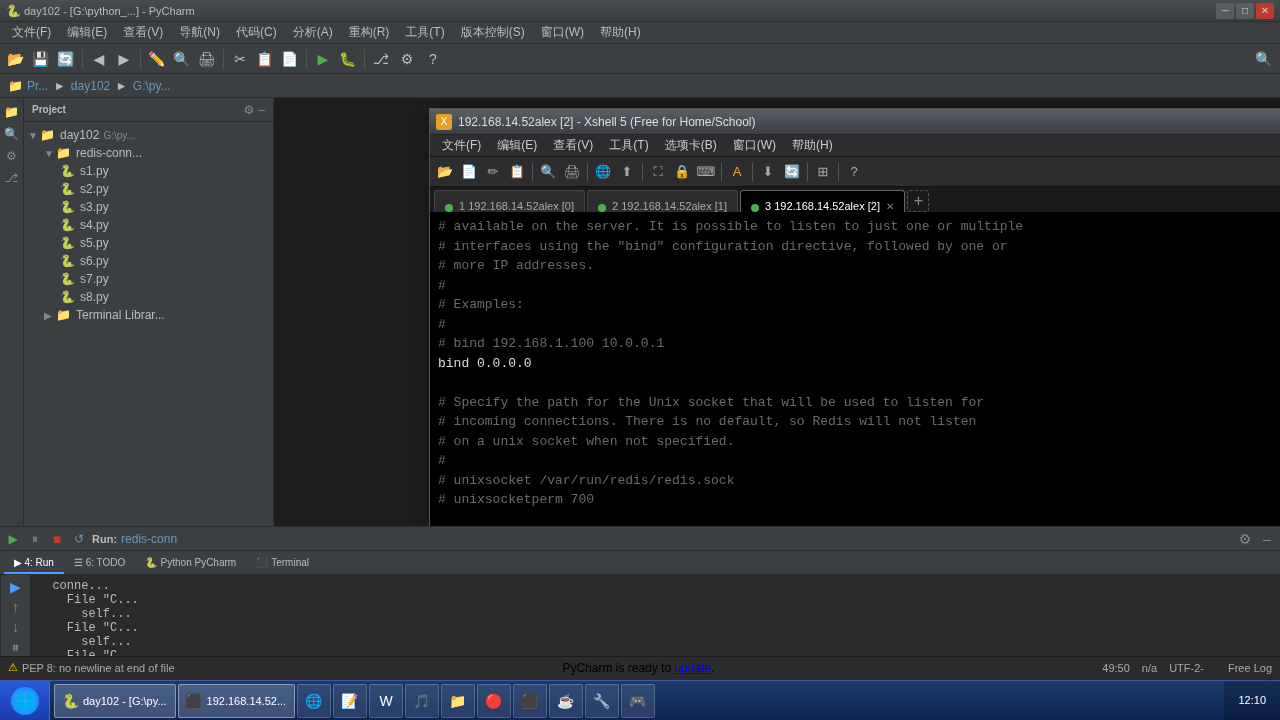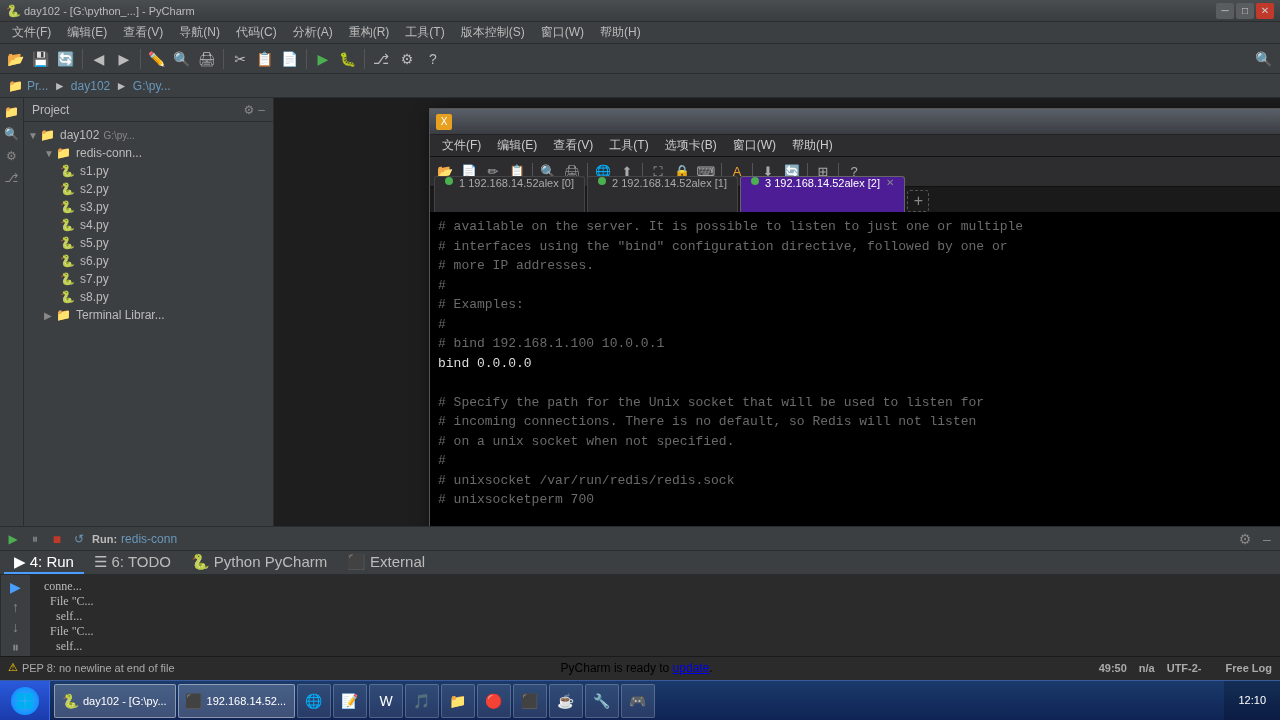--- a/index.html
+++ b/index.html
@@ -248,22 +248,22 @@
       height: 24px;
       background: #3c3f41;
       display: flex;
       align-items: center;
       justify-content: space-between;
       padding: 0 8px;
       border-bottom: 1px solid #2a2d30;
     }
     .sidebar-title {
       color: #bbb;
-      font-size: 12px;
-      font-weight: normal;
+      font-size: 10px;
+      font-weight: bold;
     }
     .sidebar-icons {
       display: flex;
       gap: 4px;
       color: #888;
       font-size: 12px;
     }
     .sidebar-content {
       flex: 1;
       overflow-y: auto;
@@ -398,36 +398,36 @@
     .xshell-tabs {
       height: 26px;
       background: #1a1a1a;
       display: flex;
       align-items: flex-end;
       padding: 0 4px;
       flex-shrink: 0;
       border-bottom: 1px solid #000;
     }
     .xshell-tab {
-      height: 36px;
+      height: 22px;
       padding: 0 10px;
       background: #2d2d30;
       color: #aaa;
       font-size: 11px;
       display: flex;
-      align-items: flex-start;
+      align-items: flex-end;
       gap: 6px;
       cursor: pointer;
       border: 1px solid #444;
       border-bottom: none;
       border-radius: 3px 3px 0 0;
       margin-right: 2px;
     }
     .xshell-tab.active {
-      background: #4c1d95;
+      background: #000000;
       color: #fff;
       border-color: #666;
     }
     .xshell-tab .tab-dot {
       width: 8px;
       height: 8px;
       border-radius: 50%;
       background: #4caf50;
     }
     .xshell-tab .tab-close {
@@ -478,40 +478,40 @@
       display: flex;
       align-items: flex-end;
       padding: 0 4px;
       border-bottom: 1px solid #2a2d30;
       flex-shrink: 0;
     }
     .bottom-tab {
       height: 22px;
       padding: 0 10px;
       color: #bbb;
-      font-size: 15px;
+      font-size: 10px;
       display: flex;
       align-items: center;
       cursor: pointer;
       border-bottom: 2px solid transparent;
     }
     .bottom-tab.active {
       border-bottom-color: #4a9eff;
       color: #fff;
     }
     .bottom-content {
       flex: 1;
       display: flex;
       overflow: hidden;
     }
     .run-output {
       flex: 1;
       background: #2b2b2b;
       padding: 4px 8px;
-      font-family: Liberation Serif, serif;
+      font-family: Liberation Mono, monospace;
       font-size: 12px;
       color: #bbb;
       overflow-y: auto;
     }
     .run-sidebar {
       width: 30px;
       background: #3c3f41;
       display: flex;
       flex-direction: column;
       align-items: center;
@@ -586,21 +586,20 @@
       display: flex;
       align-items: center;
       gap: 4px;
     }
     .status-right {
       display: flex;
       align-items: center;
       gap: 12px;
       color: #aaa;
       font-size: 11px;
-      font-weight: bold;
     }
 
     
     .run-header {
       height: 24px;
       display: flex;
       align-items: center;
       gap: 4px;
       padding: 0 4px;
       background: #3c3f41;
@@ -796,20 +795,21 @@
       </div>
     </div>
 
     <div class="editor-area" style="position:relative;">
 
       <div class="xshell-window">
 
         <div class="xshell-titlebar">
           <div class="xshell-title">
             <div class="xshell-icon">X</div>
+            <span>192.168.14.52alex [2] - Xshell 5 (Free for Home/School)</span>
           </div>
 
         </div>
 
         <div class="xshell-menu">
           <div class="xshell-menu-item">文件(F)</div>
           <div class="xshell-menu-item">编辑(E)</div>
           <div class="xshell-menu-item">查看(V)</div>
           <div class="xshell-menu-item">工具(T)</div>
           <div class="xshell-menu-item">选项卡(B)</div>
@@ -904,21 +904,21 @@
       <span class="run-name">redis-conn</span>
       <div class="run-right-btns">
         <div class="run-right-btn">⚙</div>
         <div class="run-right-btn">–</div>
       </div>
     </div>
     <div class="bottom-tabs">
       <div class="bottom-tab active">▶ 4: Run</div>
       <div class="bottom-tab">☰ 6: TODO</div>
       <div class="bottom-tab">🐍 Python PyCharm</div>
-      <div class="bottom-tab">⬛ External</div>
+      <div class="bottom-tab">⬛ Terminal</div>
     </div>
     <div class="bottom-content">
       <div class="run-sidebar">
         <div class="run-sidebar-btn active">▶</div>
         <div class="run-sidebar-btn">↑</div>
         <div class="run-sidebar-btn">↓</div>
         <div class="run-sidebar-btn">⏸</div>
 
         <div style="flex:1"></div>
 

